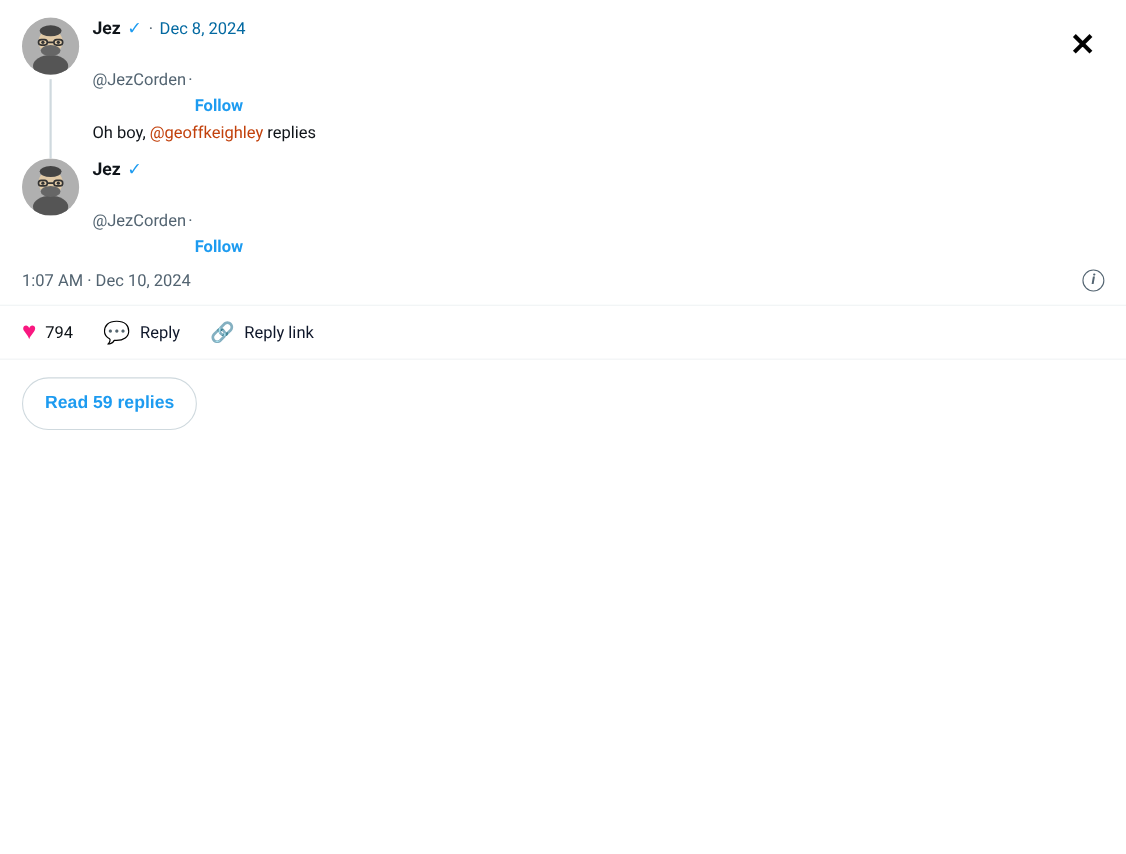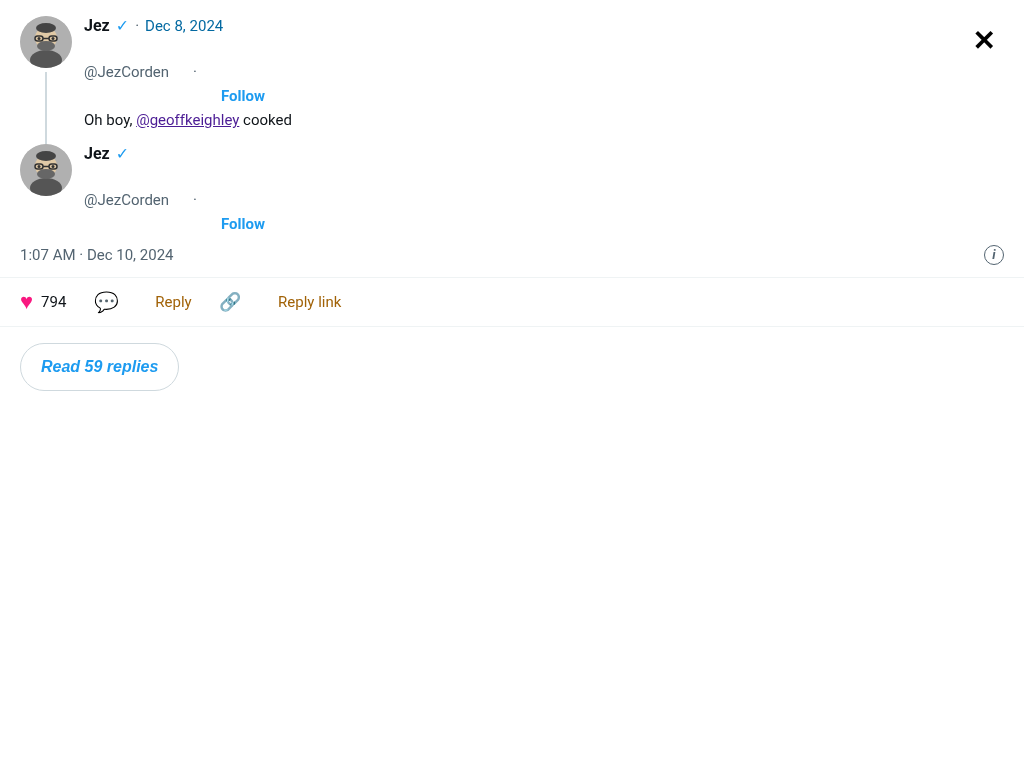--- a/index.html
+++ b/index.html
@@ -96,21 +96,21 @@
     }
 
     .tweet-date {
       color: #0369a1;
       font-size: 15px;
     }
 
     .username-row {
       display: flex;
       align-items: center;
-      gap: 22px;
+      gap: 0;
       margin-bottom: 4px;
     }
 
     .username {
       color: #536471;
       font-size: 15px;
     }
 
     .follow-link {
       color: #1d9bf0;
@@ -121,22 +121,21 @@
       margin-top: 48px;
     }
 
     .tweet-text {
       font-size: 15px;
       color: #0f1419;
       line-height: 1.5;
     }
 
     .mention {
-      color: #4c1d95;
-      text-decoration: underline;
+      color: #c2410c;
     }
 
     
     .main-tweet {
       display: flex;
       gap: 12px;
       margin-top: 0;
     }
 
     .main-tweet .avatar-col {
@@ -223,43 +222,41 @@
       font-size: 18px;
     }
 
     .like-count {
       font-size: 15px;
       color: #0f1419;
     }
 
     .action-label {
       font-size: 15px;
-      color: #a16207;
-      margin-left: 28px;
+      color: #0f172a;
     }
 
     .divider2 {
       height: 1px;
       background: #eff3f4;
       margin: 0 -20px;
     }
 
     .read-replies-btn {
       display: block;
       margin: 16px 20px 16px 20px;
       border: 1px solid #cfd9de;
       border-radius: 9999px;
       text-align: center;
       padding: 14px 20px;
       color: #1d9bf0;
       font-weight: 700;
       font-size: 16px;
       cursor: pointer;
       background: #fff;
-      font-style: italic;
     }
   </style>
 </head>
 <body>
 
 <div class="x-logo">
   ✕
 </div>
 
 <div class="tweet-container">
@@ -294,21 +291,21 @@
         <span class="verified-badge">✓</span>
         <span class="dot-sep">·</span>
         <span class="tweet-date">Dec 8, 2024</span>
       </div>
       <div class="username-row">
         <span class="username">@JezCorden</span>
         <span class="dot-sep">·</span>
         <a class="follow-link">Follow</a>
       </div>
       <div class="tweet-text">
-        <span>Oh boy, </span><span class="mention">@geoffkeighley</span><span> cooked</span>
+        <span>Oh boy, </span><span class="mention">@geoffkeighley</span><span> replies</span>
       </div>
     </div>
   </div>
 
   <div class="main-tweet">
     <div class="avatar-col">
       <div class="avatar">
         <svg viewBox="0 0 52 52" xmlns="http://www.w3.org/2000/svg">
           <circle cx="26" cy="26" r="26" fill="#b0b0b0"></circle>
           <ellipse cx="26" cy="44" rx="16" ry="10" fill="#555"></ellipse>

